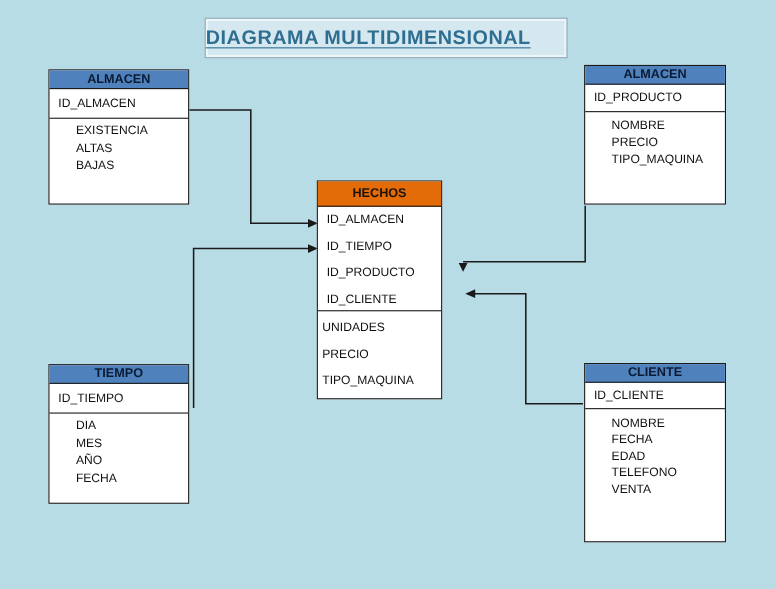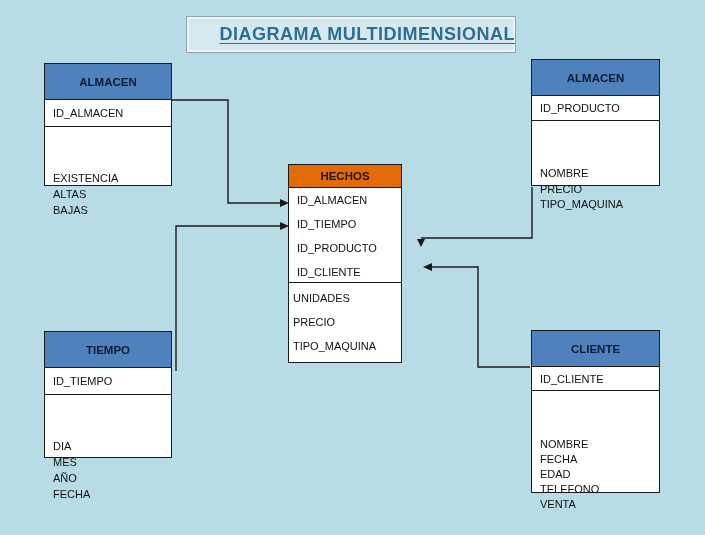--- a/index.html
+++ b/index.html
@@ -21,49 +21,49 @@
   .canvas{
     position:relative;width:705px;height:535px;
     background:var(--background);overflow:hidden;
   }
   .connectors{position:absolute;left:0;top:0;width:705px;height:535px;pointer-events:none;}
   .title-box{
     position:absolute;left:186px;top:16px;width:330px;height:37px;
     background:var(--title-box-bg);
     border:1px solid var(--title-box-border);
     box-shadow:inset 0 0 0 2px rgba(255,255,255,.55);
-    display:flex;align-items:center;justify-content:flex-end;
+    display:flex;align-items:center;justify-content:flex-start;
   }
   .title-text{
     color:var(--title-text);
     font-size:18px;font-weight:bold;letter-spacing:.5px;
     text-decoration:underline;
     text-underline-offset:3px;
   }
   .entity{
     position:absolute;
     background:var(--table-body);
     border:1px solid var(--line);
     display:flex;flex-direction:column;
     font-size:11px;color:#111;
   }
   .ehead{
-    height:36px;flex:0 0 auto;
+    height:17px;flex:0 0 auto;
     background:var(--dimension-header);
     border-bottom:1px solid var(--line);
     font-weight:bold;font-size:11.5px;color:#0B1B33;
     display:flex;align-items:center;justify-content:center;
   }
   .fact .ehead{background:var(--fact-header);color:#1F1306;height:23px;}
   .ekey{
     flex:0 0 auto;
     border-bottom:1px solid var(--line);
     padding-left:8px;display:flex;align-items:center;
   }
-  .eattrs{flex:1 1 auto;padding-left:8px;margin-top:40px;}
+  .eattrs{flex:1 1 auto;padding-left:24px;}
   .row{white-space:nowrap;}
   .ekeys{flex:0 0 auto;border-bottom:1px solid var(--line);padding-left:8px;}
   .emeasures{flex:1 1 auto;padding-left:4px;}
 </style>
 </head>
 <body>
 
 <div class="canvas">
 
   <svg class="connectors" viewBox="0 0 705 535" xmlns="http://www.w3.org/2000/svg">

